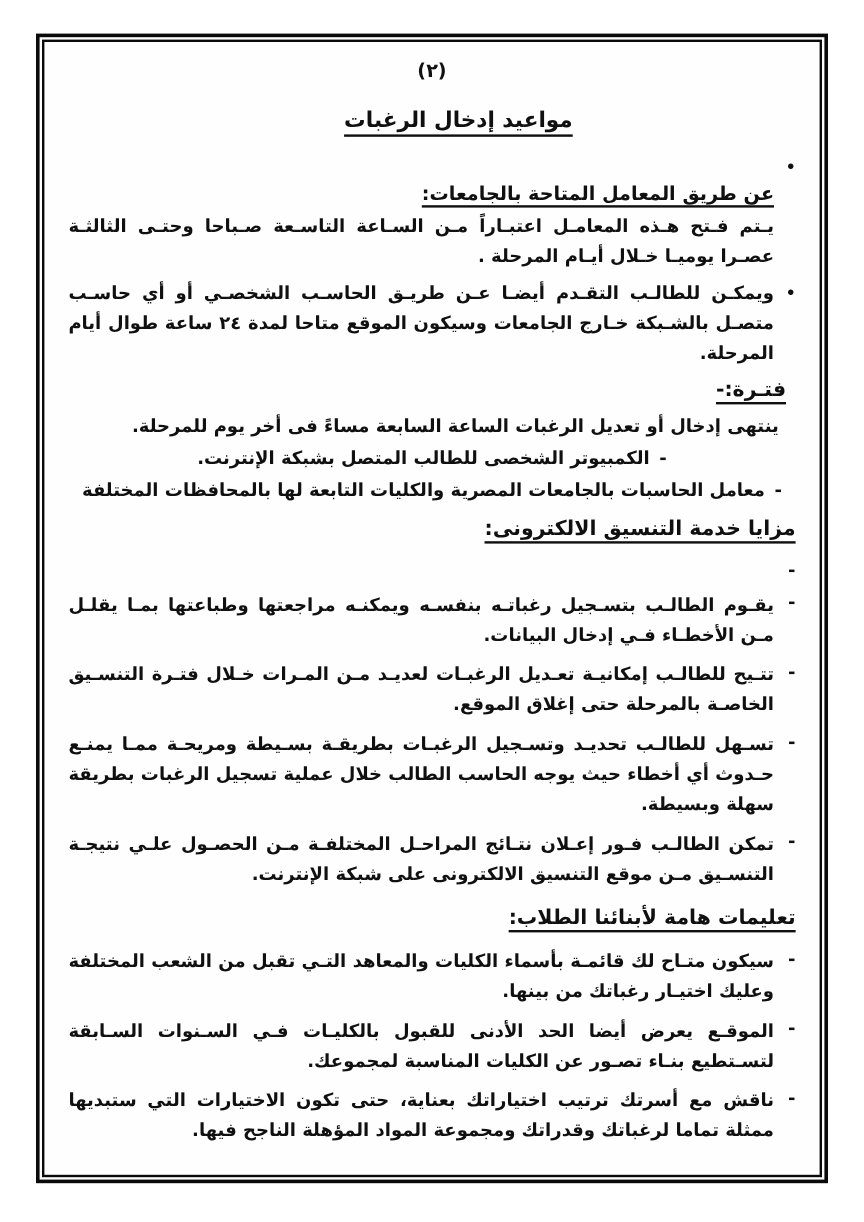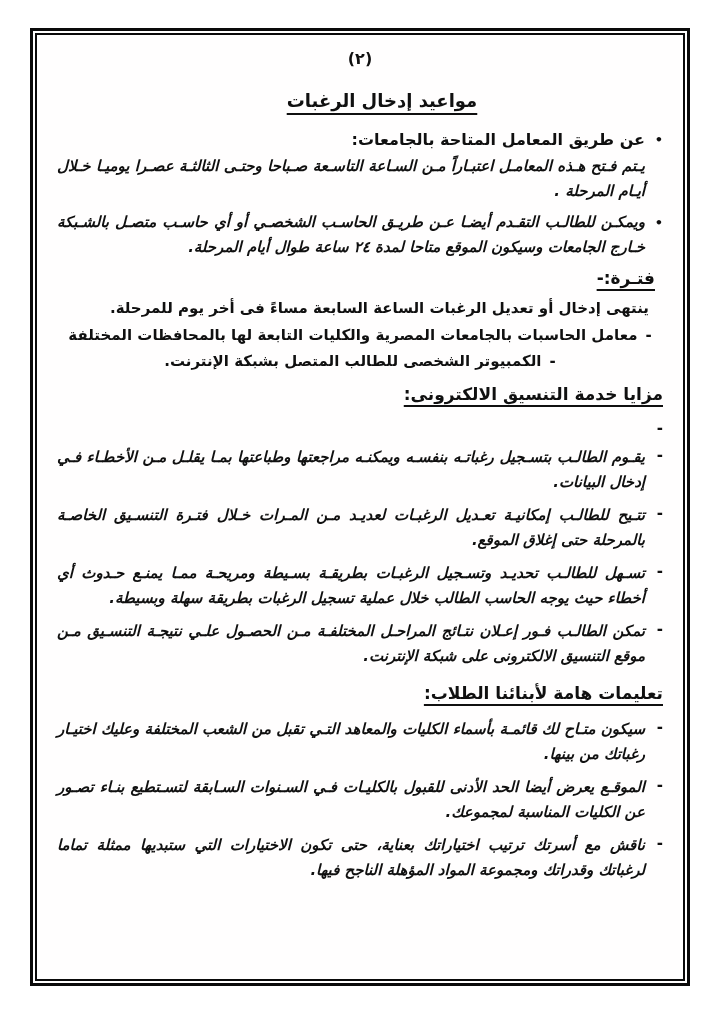--- a/index.html
+++ b/index.html
@@ -30,25 +30,25 @@
     margin:6px 0 10px 0;line-height:24px;
   }
   .h1.indented{margin-right:6px;}
   .bullet-row,.dash-row{display:flex;margin:2px 0;}
   .marker{
     flex:0 0 18px;text-align:right;font-size:15px;line-height:25px;
   }
   .bullet-row .marker{font-size:13px;}
   .b-content{flex:1;}
   .b-head{
-    font-size:16px;line-height:25px;
-    text-decoration-thickness:2px;text-underline-offset:4px;
+    font-size:16px;line-height:25px;text-decoration:underline;
+    text-decoration-thickness:2px;text-underline-offset:4px;margin-top:22px;
   }
   .para{
-    font-size:15px;line-height:25px;text-align:justify;margin:2px 0 4px 0;font-style:italic;
+    font-size:15px;line-height:25px;text-align:justify;margin:2px 0 4px 0;
   }
   .note-text{font-size:15px;line-height:25px;margin:0 14px 2px 0;}
   .c-item{text-align:center;font-size:15px;line-height:25px;margin:1px 0;}
   .c-item .dash{display:inline-block;margin-left:8px;}
 </style>
 </head>
 <body>
 
 <div class="sheet">
   <div class="inner">
@@ -71,24 +71,24 @@
       <span class="marker">•</span>
       <div class="b-content">
         <div class="para" style="margin-top:0;">ويمكـن للطالـب التقـدم أيضـا عـن طريـق الحاسـب الشخصـي أو أي حاسـب متصـل بالشـبكة خـارج الجامعات وسيكون الموقع متاحا لمدة ٢٤ ساعة طوال أيام المرحلة.</div>
       </div>
     </div>
 
     <div class="h1 indented" style="margin:0 8px 6px 0;">فتـرة:-</div>
     <div class="note-text">ينتهى إدخال أو تعديل الرغبات الساعة السابعة مساءً فى أخر يوم للمرحلة.</div>
 
     <div class="c-item">
-      <span class="dash">-</span><span>معامل الحاسبات بالجامعات المصرية والكليات التابعة لها بالمحافظات المختلفة</span>
+      <span class="dash">-</span><span>الكمبيوتر الشخصى للطالب المتصل بشبكة الإنترنت.</span>
     </div>
     <div class="c-item">
-      <span class="dash">-</span><span>الكمبيوتر الشخصى للطالب المتصل بشبكة الإنترنت.</span>
+      <span class="dash">-</span><span>معامل الحاسبات بالجامعات المصرية والكليات التابعة لها بالمحافظات المختلفة</span>
     </div>
 
     <div class="h1" style="margin-top:8px;">مزايا خدمة التنسيق الالكترونى:</div>
 
     <div class="dash-row">
       <span class="marker">-</span>
     </div>
     <div class="dash-row">
       <span class="marker">-</span>
       <div class="para b-content">يقـوم الطالـب بتسـجيل رغباتـه بنفسـه ويمكنـه مراجعتها وطباعتها بمـا يقلـل مـن الأخطـاء فـي إدخال البيانات.</div>

